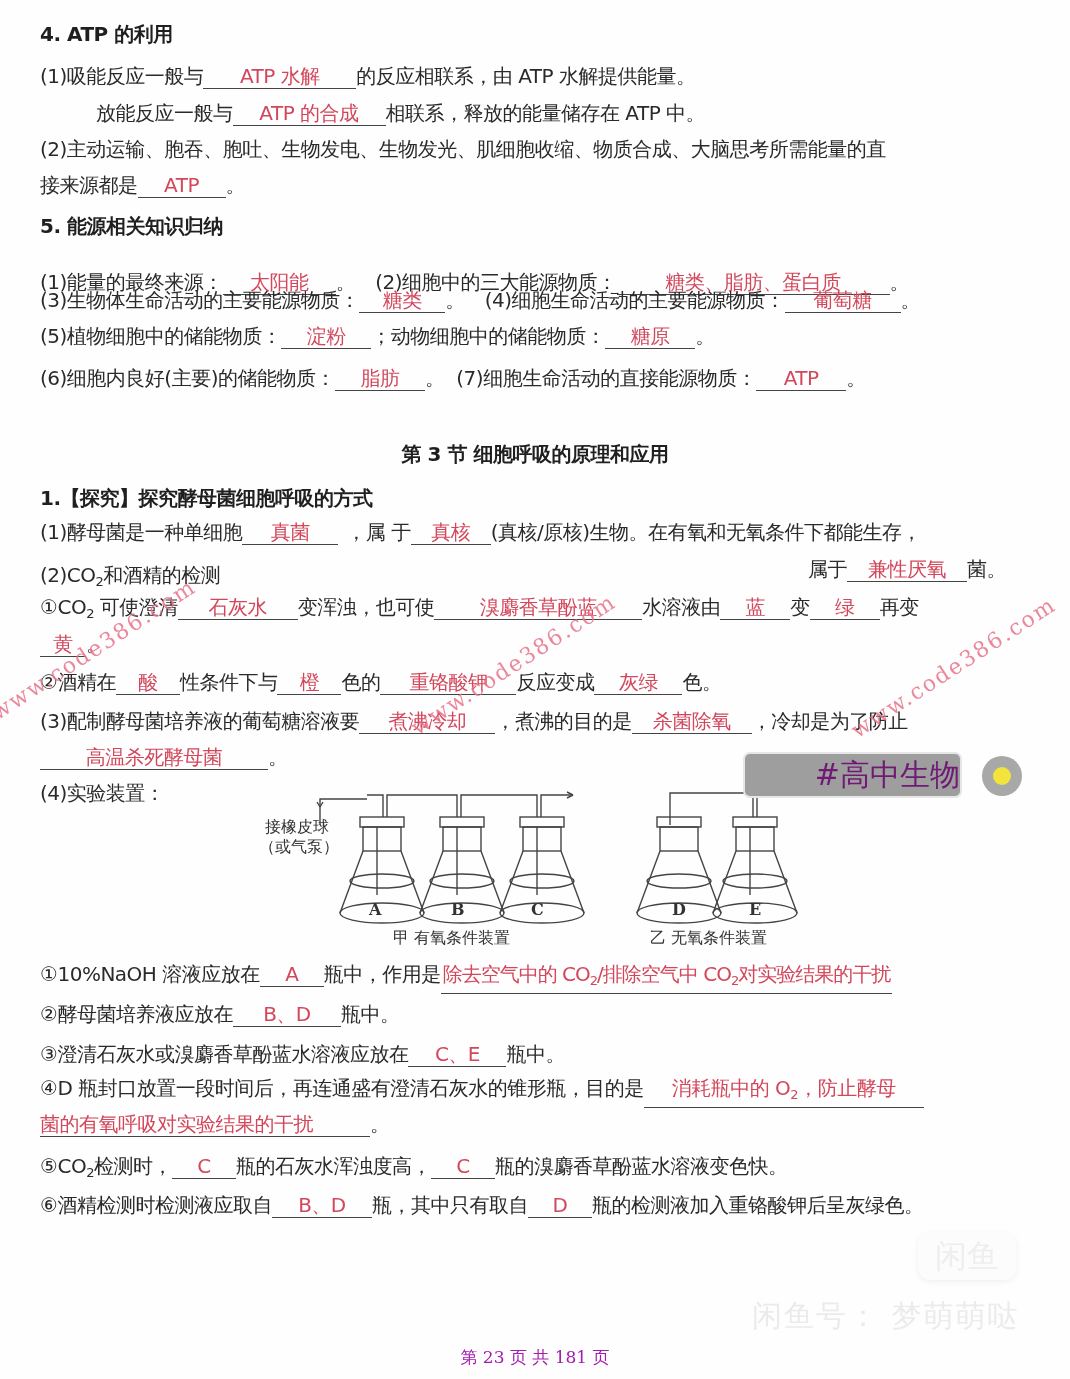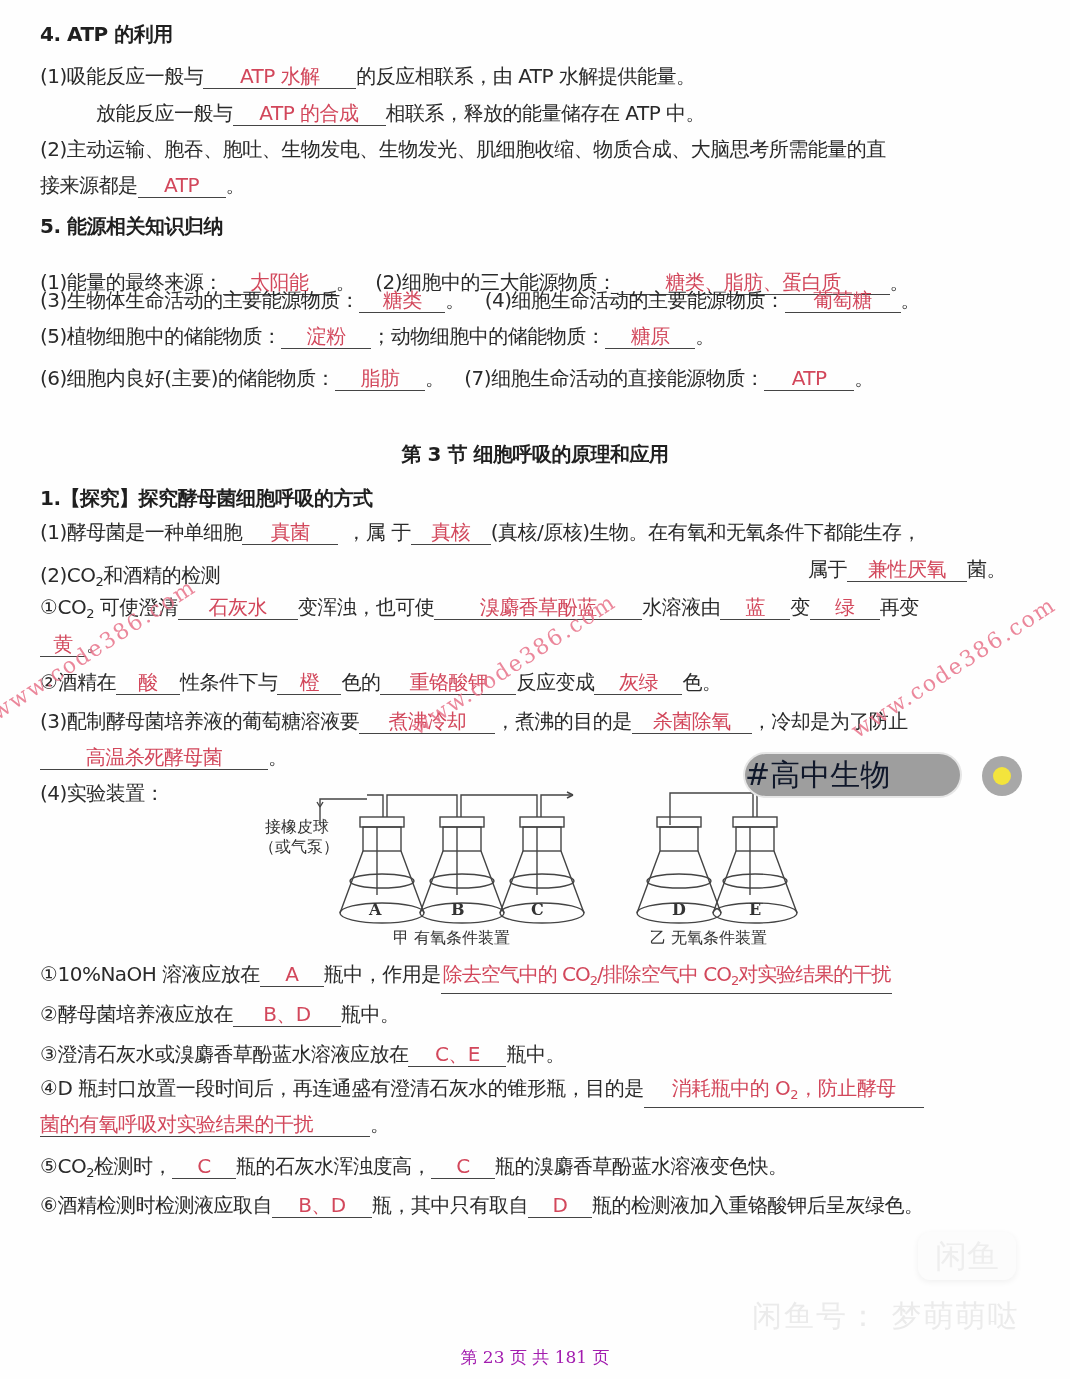--- a/index.html
+++ b/index.html
@@ -7,21 +7,21 @@
     width:1070px; height:1379px; position:relative; overflow:hidden;
     background:#fefefe; color:#2a2a2a;
     font-family:"DejaVu Sans","Liberation Sans",sans-serif;
   }
   .line { position:absolute; left:40px; white-space:nowrap; font-size:20px; line-height:28px; letter-spacing:-0.5px; }
   .h { font-weight:bold; font-size:20px; color:#1f1f1f; }
   .blank { display:inline-block; border-bottom:1.5px solid #444; text-align:center; color:#d2475b; padding:0 4px; line-height:24px; }
   .sub { font-size:13px; vertical-align:-4px; }
   .center { left:0; width:1070px; text-align:center; }
   .wm { position:absolute; color:#e8738a; font-family:"DejaVu Serif",serif; font-size:22px; transform:rotate(-33deg); transform-origin:left bottom; opacity:0.85; white-space:nowrap; letter-spacing:2px; }
-  .tag { position:absolute; left:745px; top:754px; width:215px; height:42px; border-radius:21px; background:#9e9e9e; color:#0f172a; font-size:30px; line-height:42px; text-align:left; box-shadow:0 0 0 2px #e6e6e6; }
+  .tag { position:absolute; left:745px; top:754px; width:215px; height:42px; border-radius:5px; background:#9e9e9e; color:#701a75; font-size:30px; line-height:42px; text-align:right; box-shadow:0 0 0 2px #e6e6e6; }
   .dot { position:absolute; left:982px; top:756px; width:40px; height:40px; border-radius:50%; background:#a8a8a8; }
   .dot i { position:absolute; left:11px; top:11px; width:18px; height:18px; border-radius:50%; background:#f3e43c; }
   .xy-logo { position:absolute; left:918px; top:1232px; width:98px; height:48px; border-radius:12px; background:#fcfcfc; box-shadow:0 2px 6px rgba(0,0,0,0.06); color:#eeeeee; font-size:32px; line-height:48px; text-align:center; }
   .xy-text { position:absolute; left:752px; top:1296px; color:#ebebeb; font-size:30px; letter-spacing:2px; white-space:nowrap; }
   .footer { position:absolute; top:1346px; left:0; width:1070px; text-align:center; font-family:"DejaVu Serif",serif; font-size:17px; color:#a21caf; }
   .fig-cap { position:absolute; font-family:"DejaVu Serif",serif; font-size:16px; color:#333; white-space:nowrap; }
 </style>
 </head>
 <body>
 
@@ -44,21 +44,21 @@
 </div>
 <div class="line" style="top:286px;">
   <span>(3)生物体生命活动的主要能源物质：</span><span class="blank" style="width:78px;">糖类</span><span>。</span>
   <span style="margin-left:14px;">(4)细胞生命活动的主要能源物质：</span><span class="blank" style="width:108px;">葡萄糖</span><span>。</span>
 </div>
 <div class="line" style="top:322px;">
   <span>(5)植物细胞中的储能物质：</span><span class="blank" style="width:82px;">淀粉</span><span>；动物细胞中的储能物质：</span><span class="blank" style="width:82px;">糖原</span><span>。</span>
 </div>
 <div class="line" style="top:364px;">
   <span>(6)细胞内良好(主要)的储能物质：</span><span class="blank" style="width:82px;">脂肪</span><span>。</span>
-  <span style="margin-left:14px;">(7)细胞生命活动的直接能源物质：</span><span class="blank" style="width:82px;">ATP</span><span>。</span>
+  <span style="margin-left:6px;">(7)细胞生命活动的直接能源物质：</span><span class="blank" style="width:82px;">ATP</span><span>。</span>
 </div>
 
 <div class="line h center" style="top:440px;">第 3 节  细胞呼吸的原理和应用</div>
 
 <div class="line h" style="top:484px;">1.【探究】探究酵母菌细胞呼吸的方式</div>
 <div class="line" style="top:518px;">
   <span>(1)酵母菌是一种单细胞</span><span class="blank" style="width:88px;">真菌</span><span style="margin-left:8px;">，属 于</span><span class="blank" style="width:72px;">真核</span><span>(真核/原核)生物。在有氧和无氧条件下都能生存，</span>
 </div>
 <div class="line" style="top:561px;">
   <span>(2)CO</span><span class="sub">2</span><span>和酒精的检测</span>

